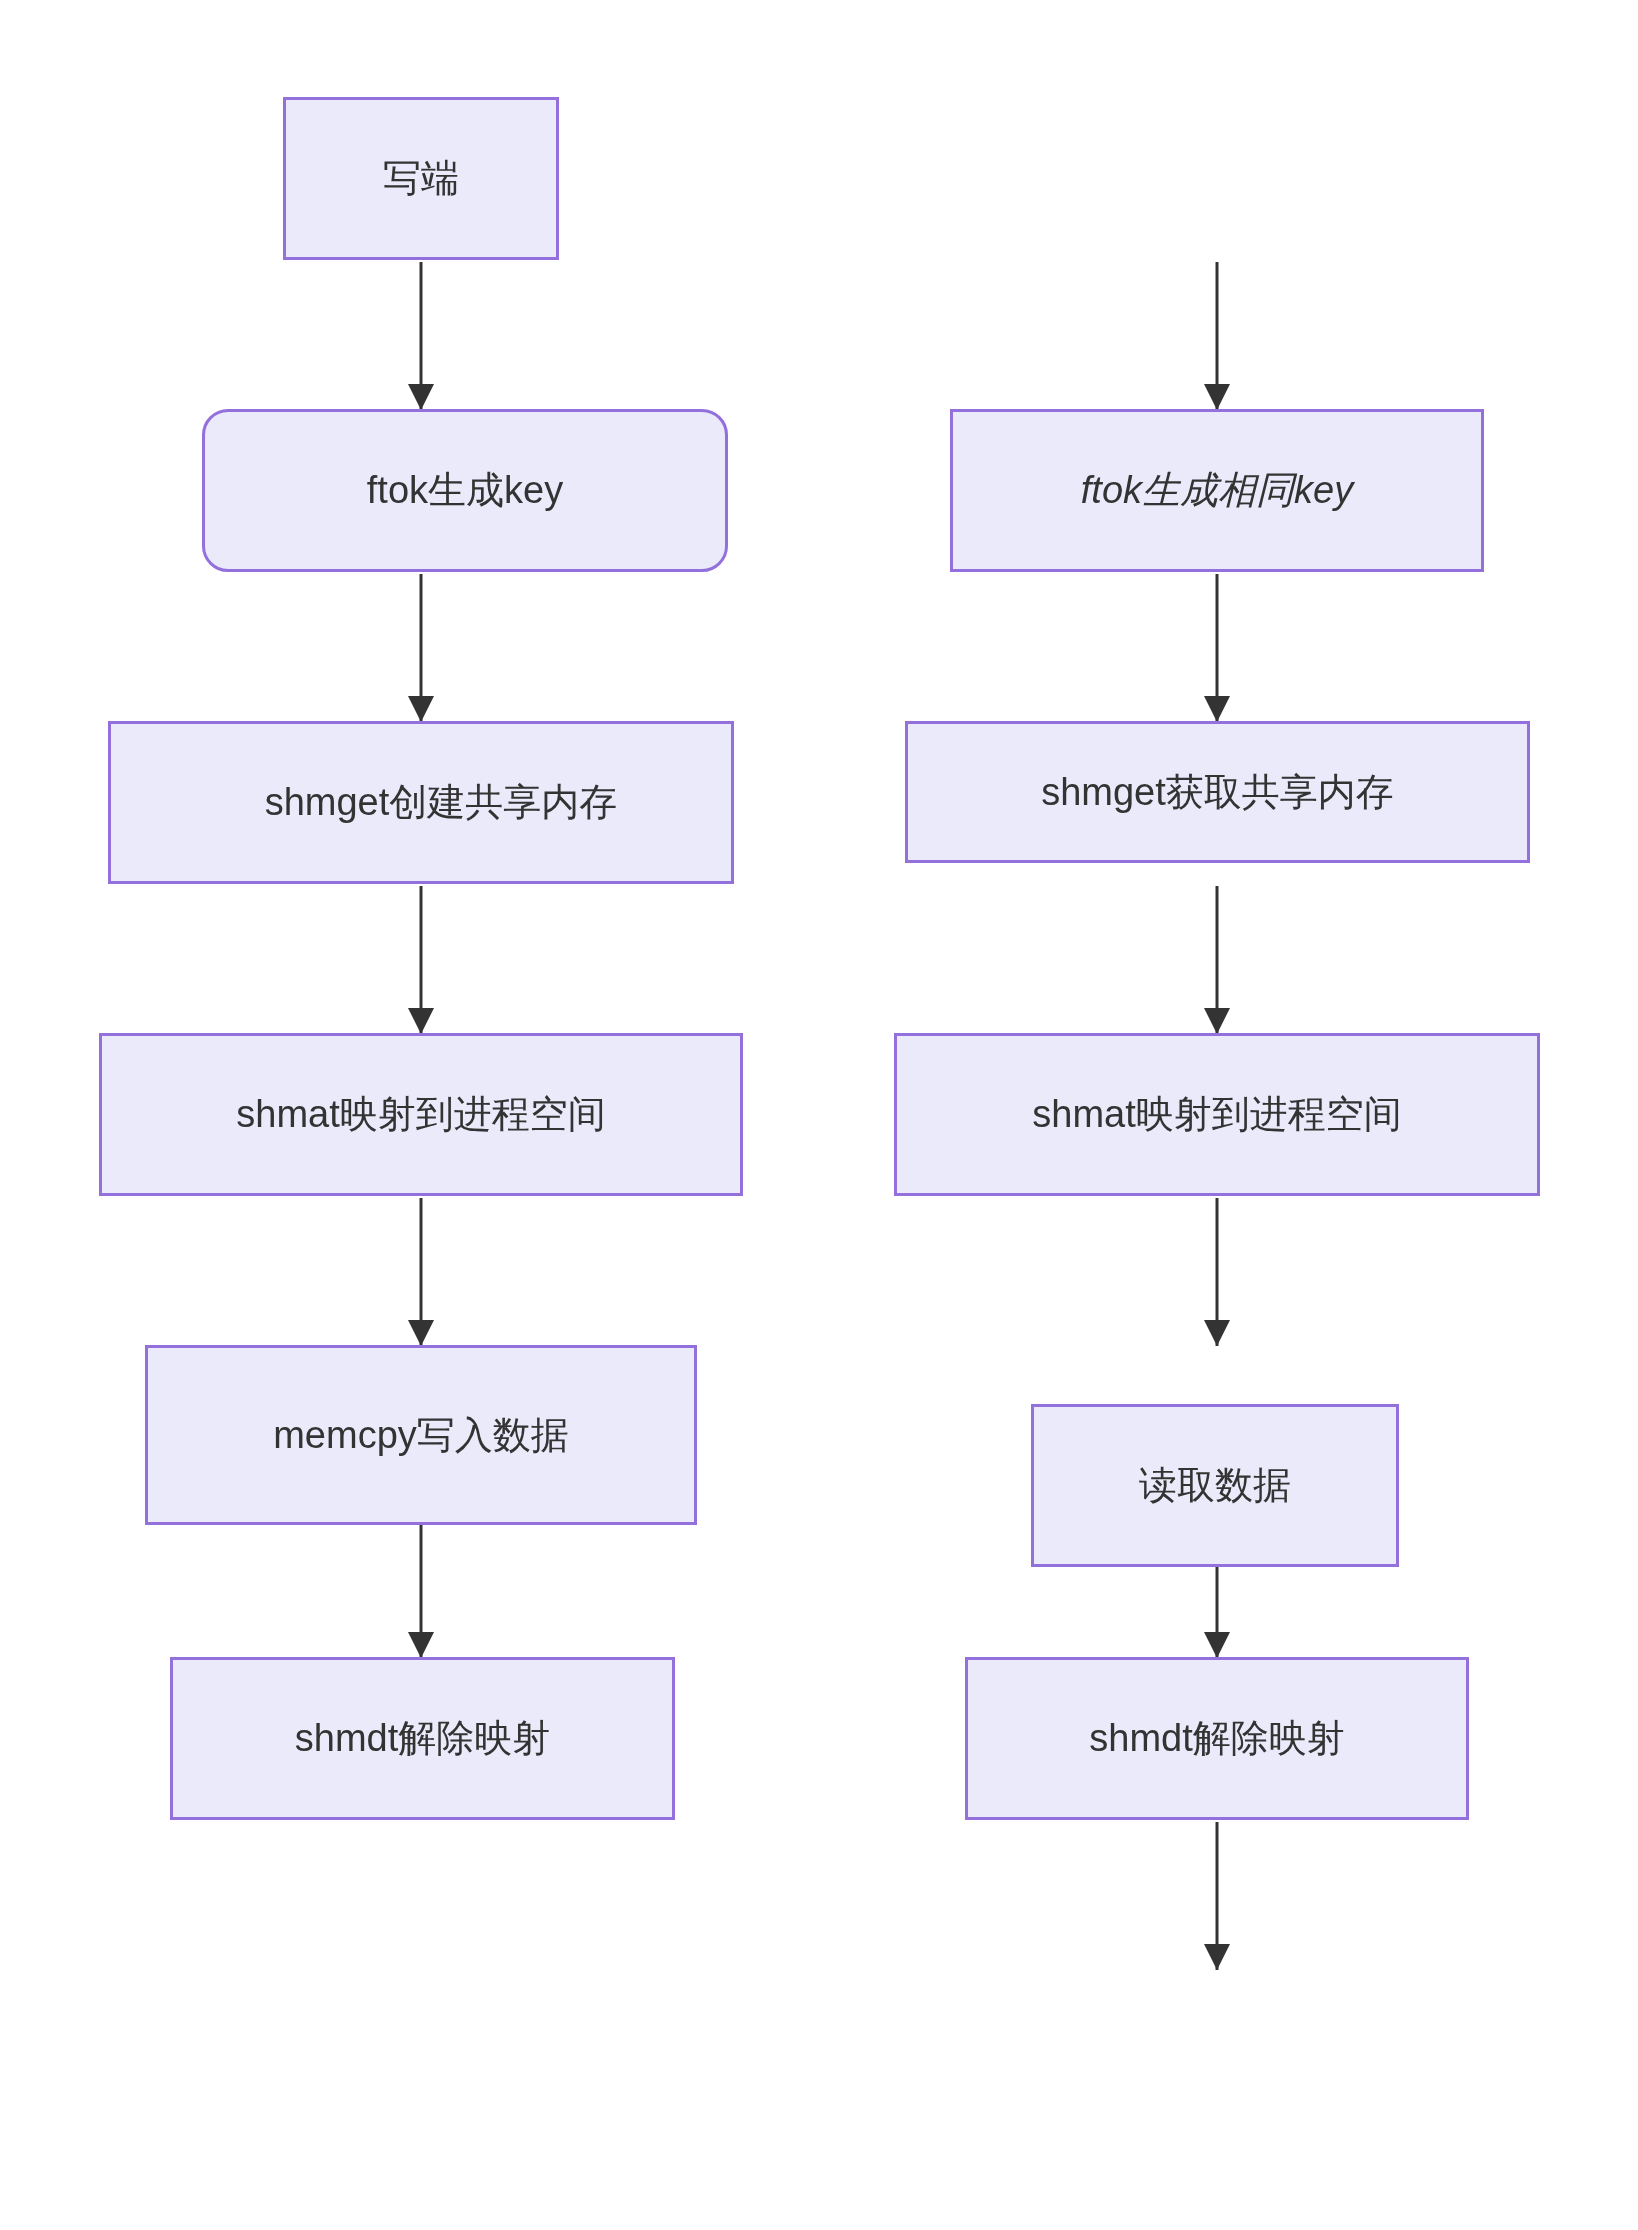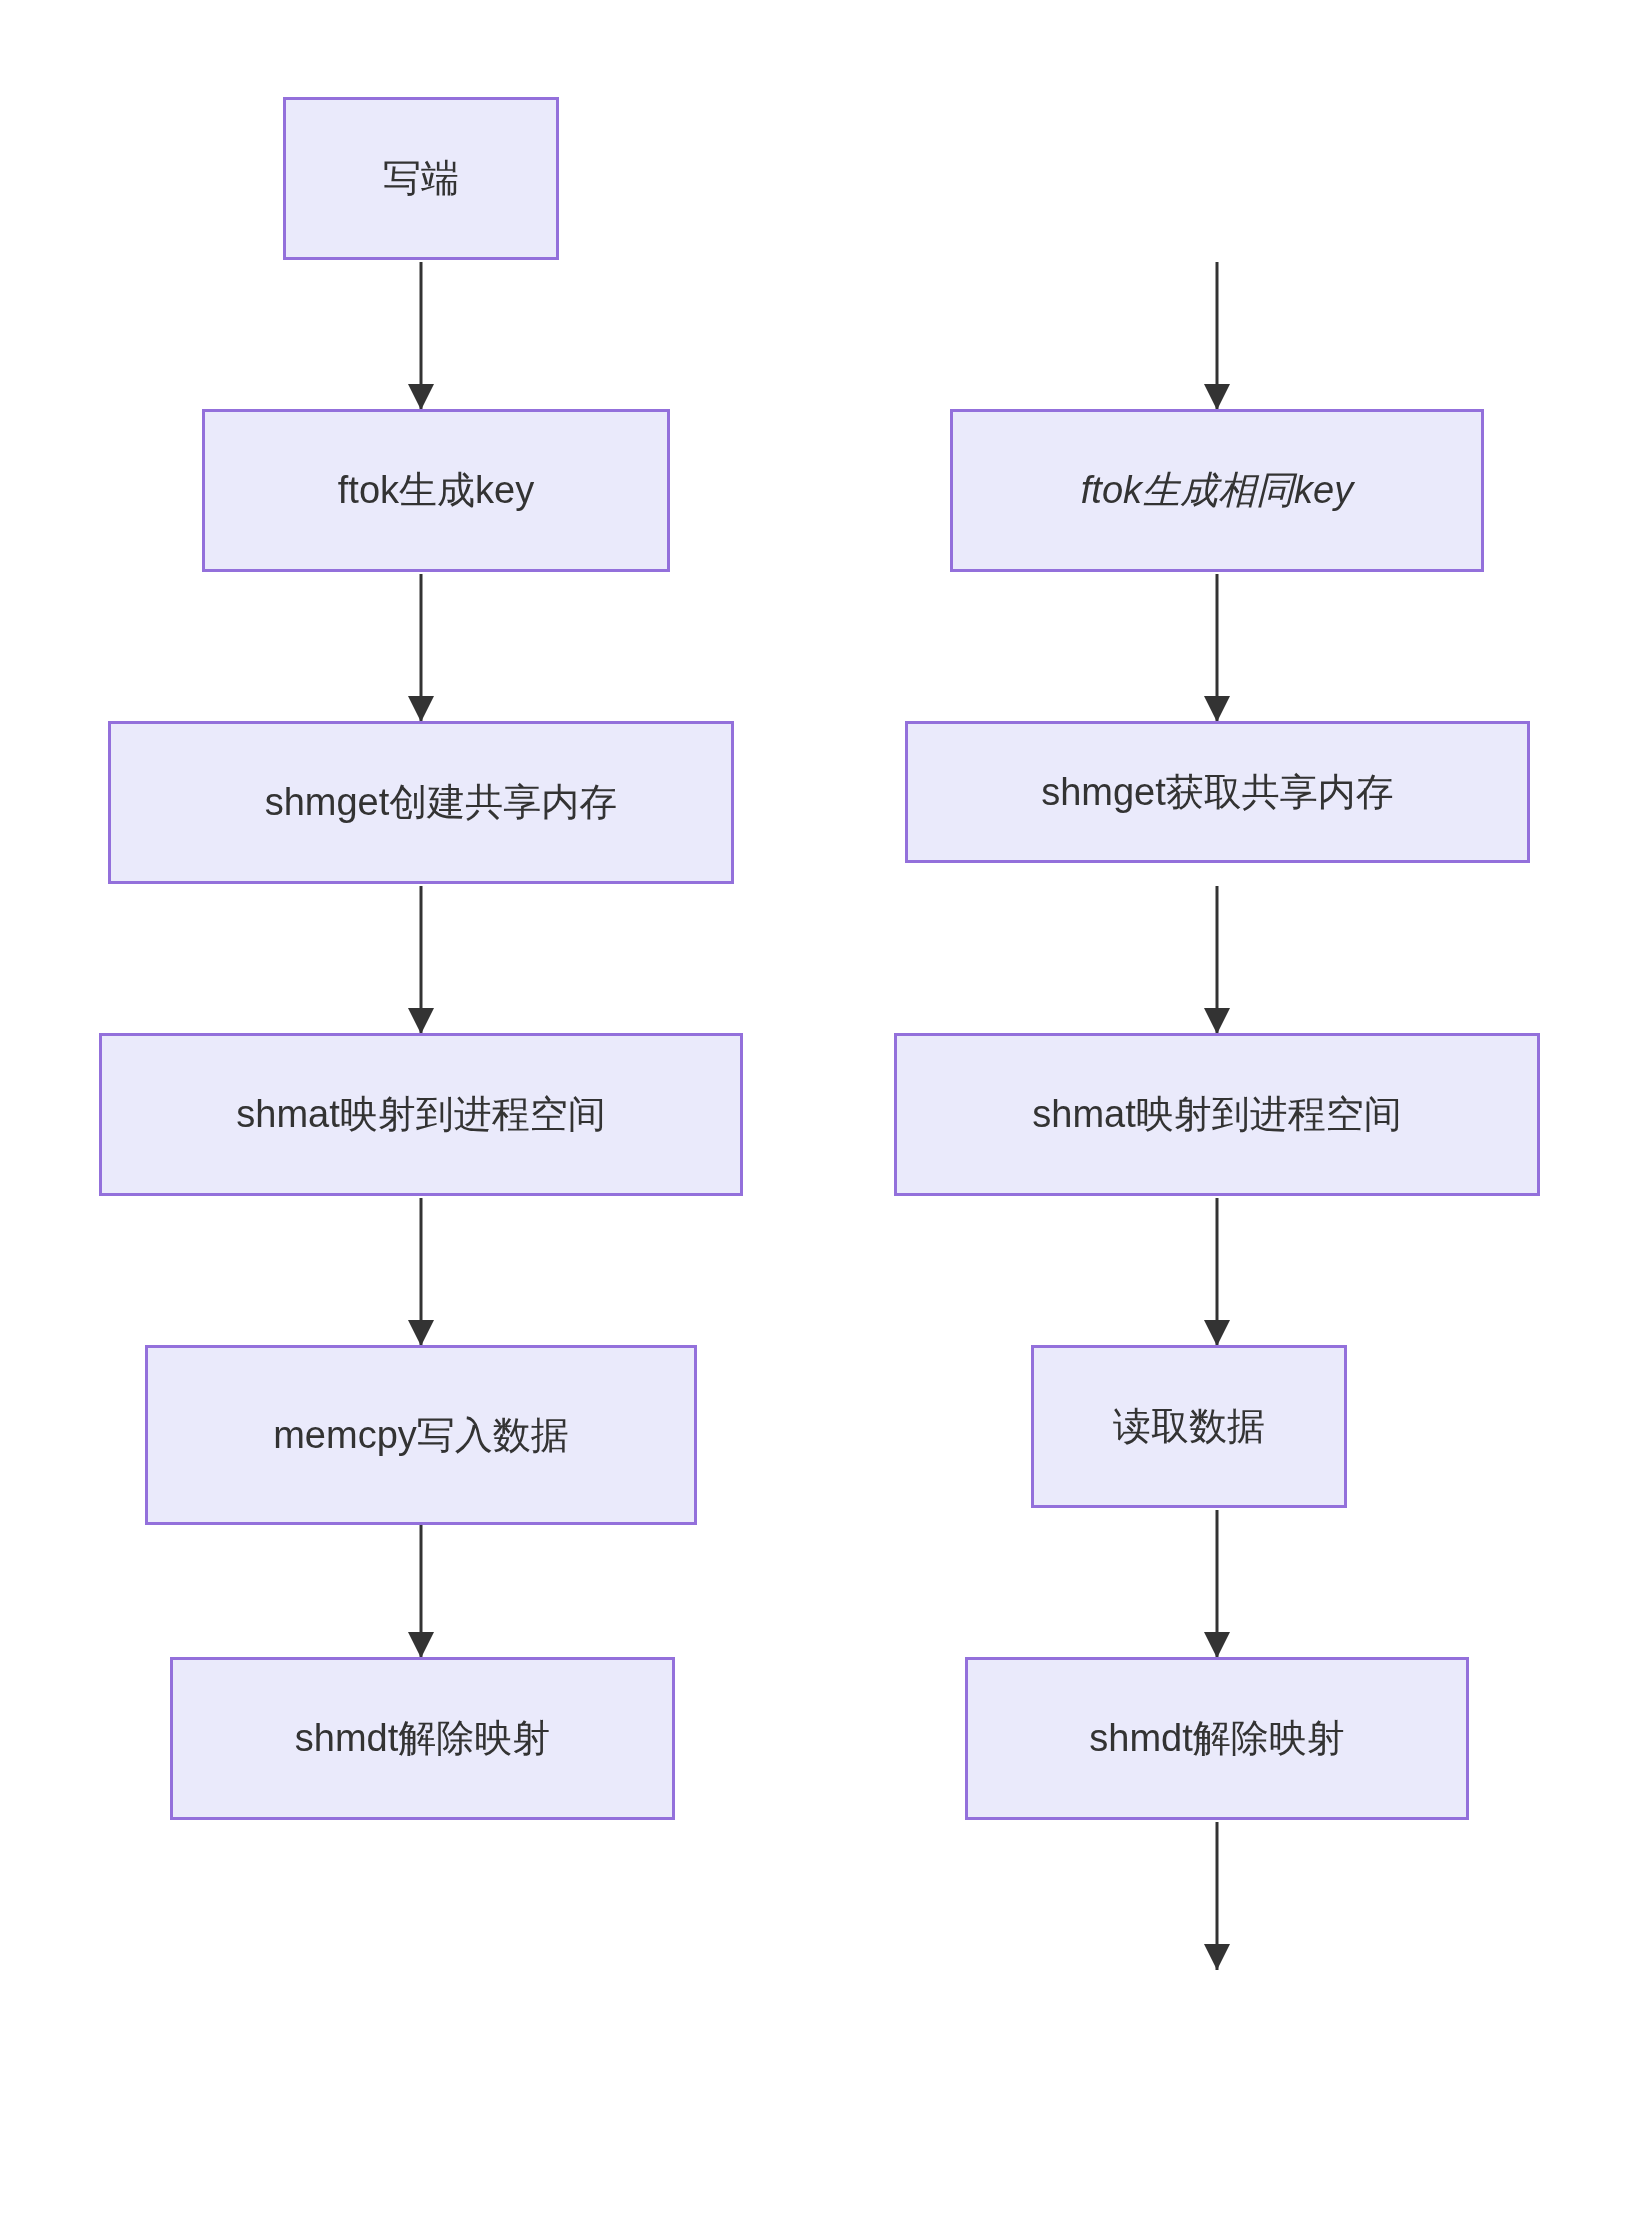--- a/index.html
+++ b/index.html
@@ -59,21 +59,21 @@
     <line x1="1217" y1="574" x2="1217" y2="722" stroke="#333333" stroke-width="3" marker-end="url(#arrowhead)"></line>
     <line x1="1217" y1="886" x2="1217" y2="1034" stroke="#333333" stroke-width="3" marker-end="url(#arrowhead)"></line>
     <line x1="1217" y1="1198" x2="1217" y2="1346" stroke="#333333" stroke-width="3" marker-end="url(#arrowhead)"></line>
     <line x1="1217" y1="1510" x2="1217" y2="1658" stroke="#333333" stroke-width="3" marker-end="url(#arrowhead)"></line>
     <line x1="1217" y1="1822" x2="1217" y2="1970" stroke="#333333" stroke-width="3" marker-end="url(#arrowhead)"></line>
   </svg>
 
   <div class="node" style="left:283px; top:97px; width:276px; height:163px;">
     <span class="node-label">写端</span>
   </div>
-  <div class="node" style="left:202px; top:409px; width:468px; height:163px;">
+  <div class="node" style="left:202px; top:409px; width:526px; height:163px;border-radius:26px;">
     <span class="node-label">ftok生成key</span>
   </div>
   <div class="node" style="left:108px; top:721px; width:626px; height:163px;padding-left:40px;">
     <span class="node-label">shmget创建共享内存</span>
   </div>
   <div class="node" style="left:99px; top:1033px; width:644px; height:163px;">
     <span class="node-label">shmat映射到进程空间</span>
   </div>
   <div class="node" style="left:145px; top:1345px; width:552px; height:180px;">
     <span class="node-label">memcpy写入数据</span>
@@ -84,20 +84,20 @@
 
   <div class="node" style="left:950px; top:409px; width:534px; height:163px;font-style:italic;">
     <span class="node-label">ftok生成相同key</span>
   </div>
   <div class="node" style="left:905px; top:721px; width:625px; height:142px;">
     <span class="node-label">shmget获取共享内存</span>
   </div>
   <div class="node" style="left:894px; top:1033px; width:646px; height:163px;">
     <span class="node-label">shmat映射到进程空间</span>
   </div>
-  <div class="node" style="left:1031px; top:1345px; width:316px; height:163px;">
+  <div class="node" style="left:1031px; top:1404px; width:368px; height:163px;">
     <span class="node-label">读取数据</span>
   </div>
   <div class="node" style="left:965px; top:1657px; width:504px; height:163px;">
     <span class="node-label">shmdt解除映射</span>
   </div>
 
 </div>
 
 </body></html>

